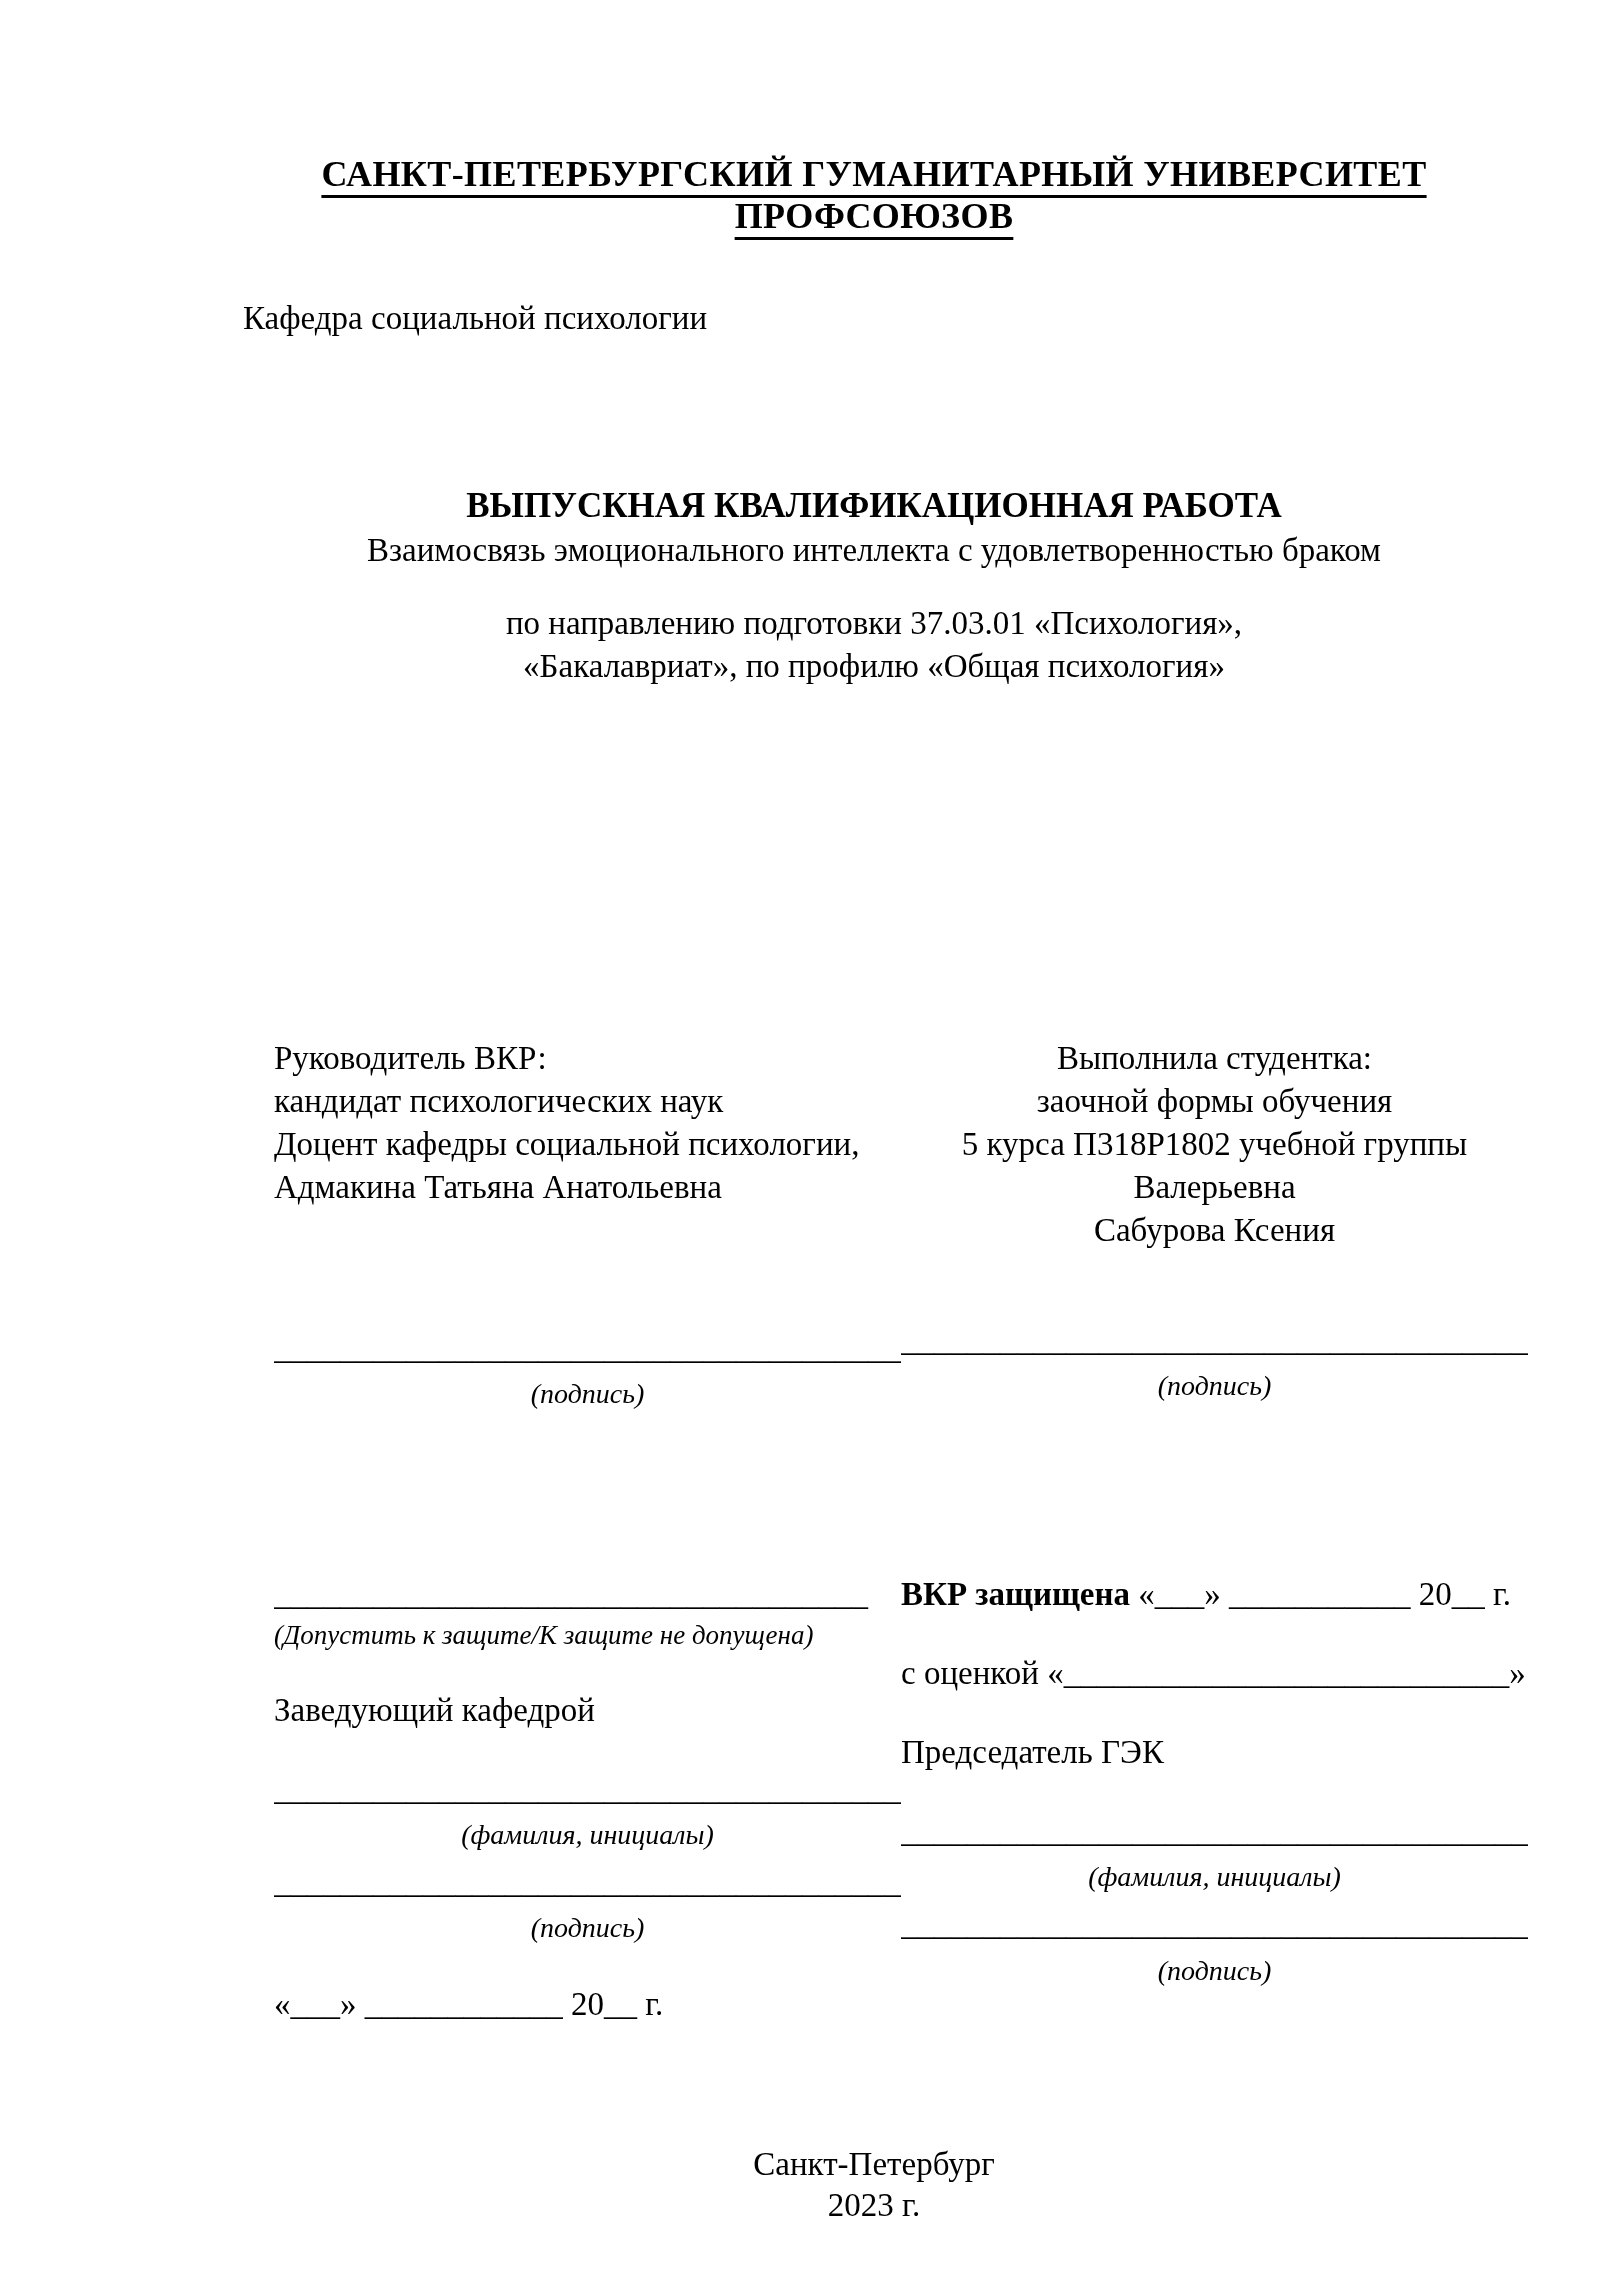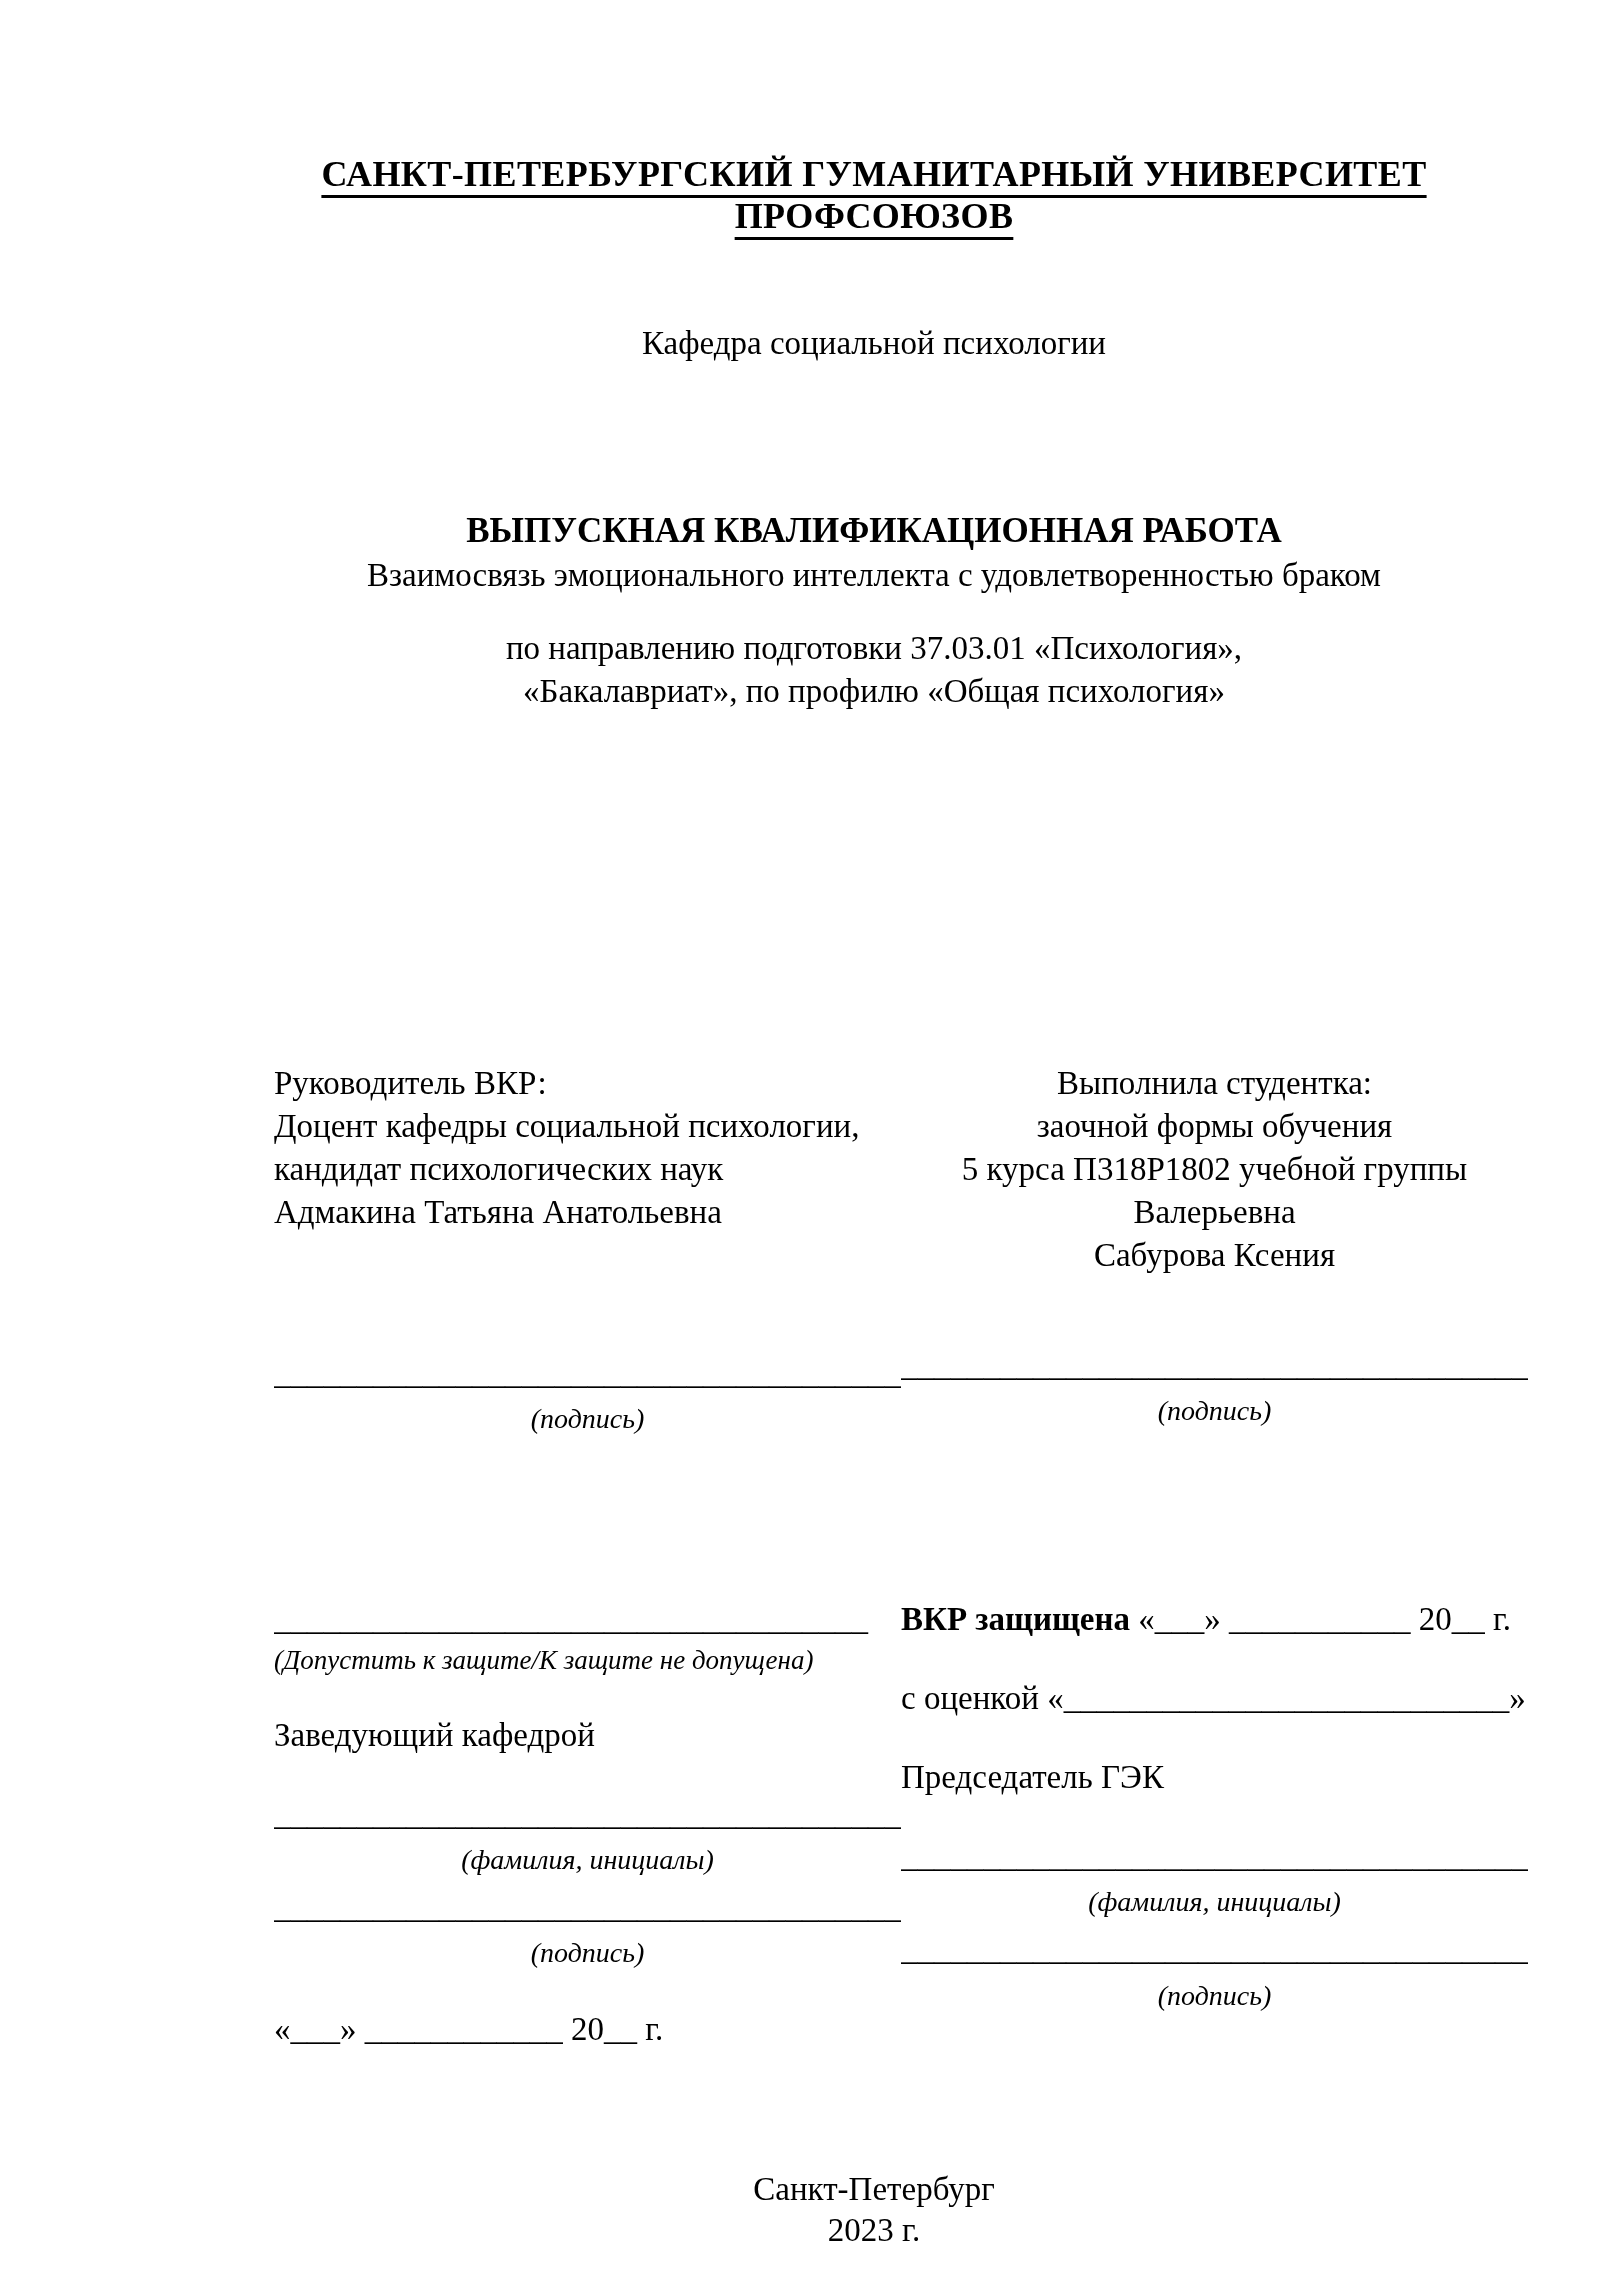--- a/index.html
+++ b/index.html
@@ -23,22 +23,22 @@
     text-decoration-thickness: 3.1px;
     letter-spacing: 0.4px;
   }
   .faculty {
     font-size: 33px;
     text-align: center;
     margin-top: 49px;
   }
   .department {
     font-size: 33px;
-    text-align: center;
-    margin-top: 88px;
+    text-align: left;
+    margin-top: 63px;
   }
   .work-type {
     font-size: 35px;
     font-weight: bold;
     text-align: center;
     margin-top: 149px;
   }
   .work-title {
     font-size: 33px;
     text-align: center;
@@ -108,22 +108,22 @@
 
   <div class="direction">
     <div>по направлению подготовки 37.03.01 «Психология»,</div>
     <div>«Бакалавриат», по профилю «Общая психология»</div>
   </div>
 
   <div class="sig-row">
 
     <div class="col-left">
       <div>Руководитель ВКР:</div>
+      <div>кандидат психологических наук</div>
       <div>Доцент кафедры социальной психологии,</div>
-      <div>кандидат психологических наук</div>
       <div>Адмакина Татьяна Анатольевна</div>
       <div class="blank-line mt-sig">______________________________________</div>
       <div class="caption">(подпись)</div>
     </div>
 
     <div class="col-right centered">
       <div>Выполнила студентка:</div>
       <div>заочной формы обучения</div>
       <div>5 курса П318Р1802 учебной группы</div>
       <div>Валерьевна</div>

